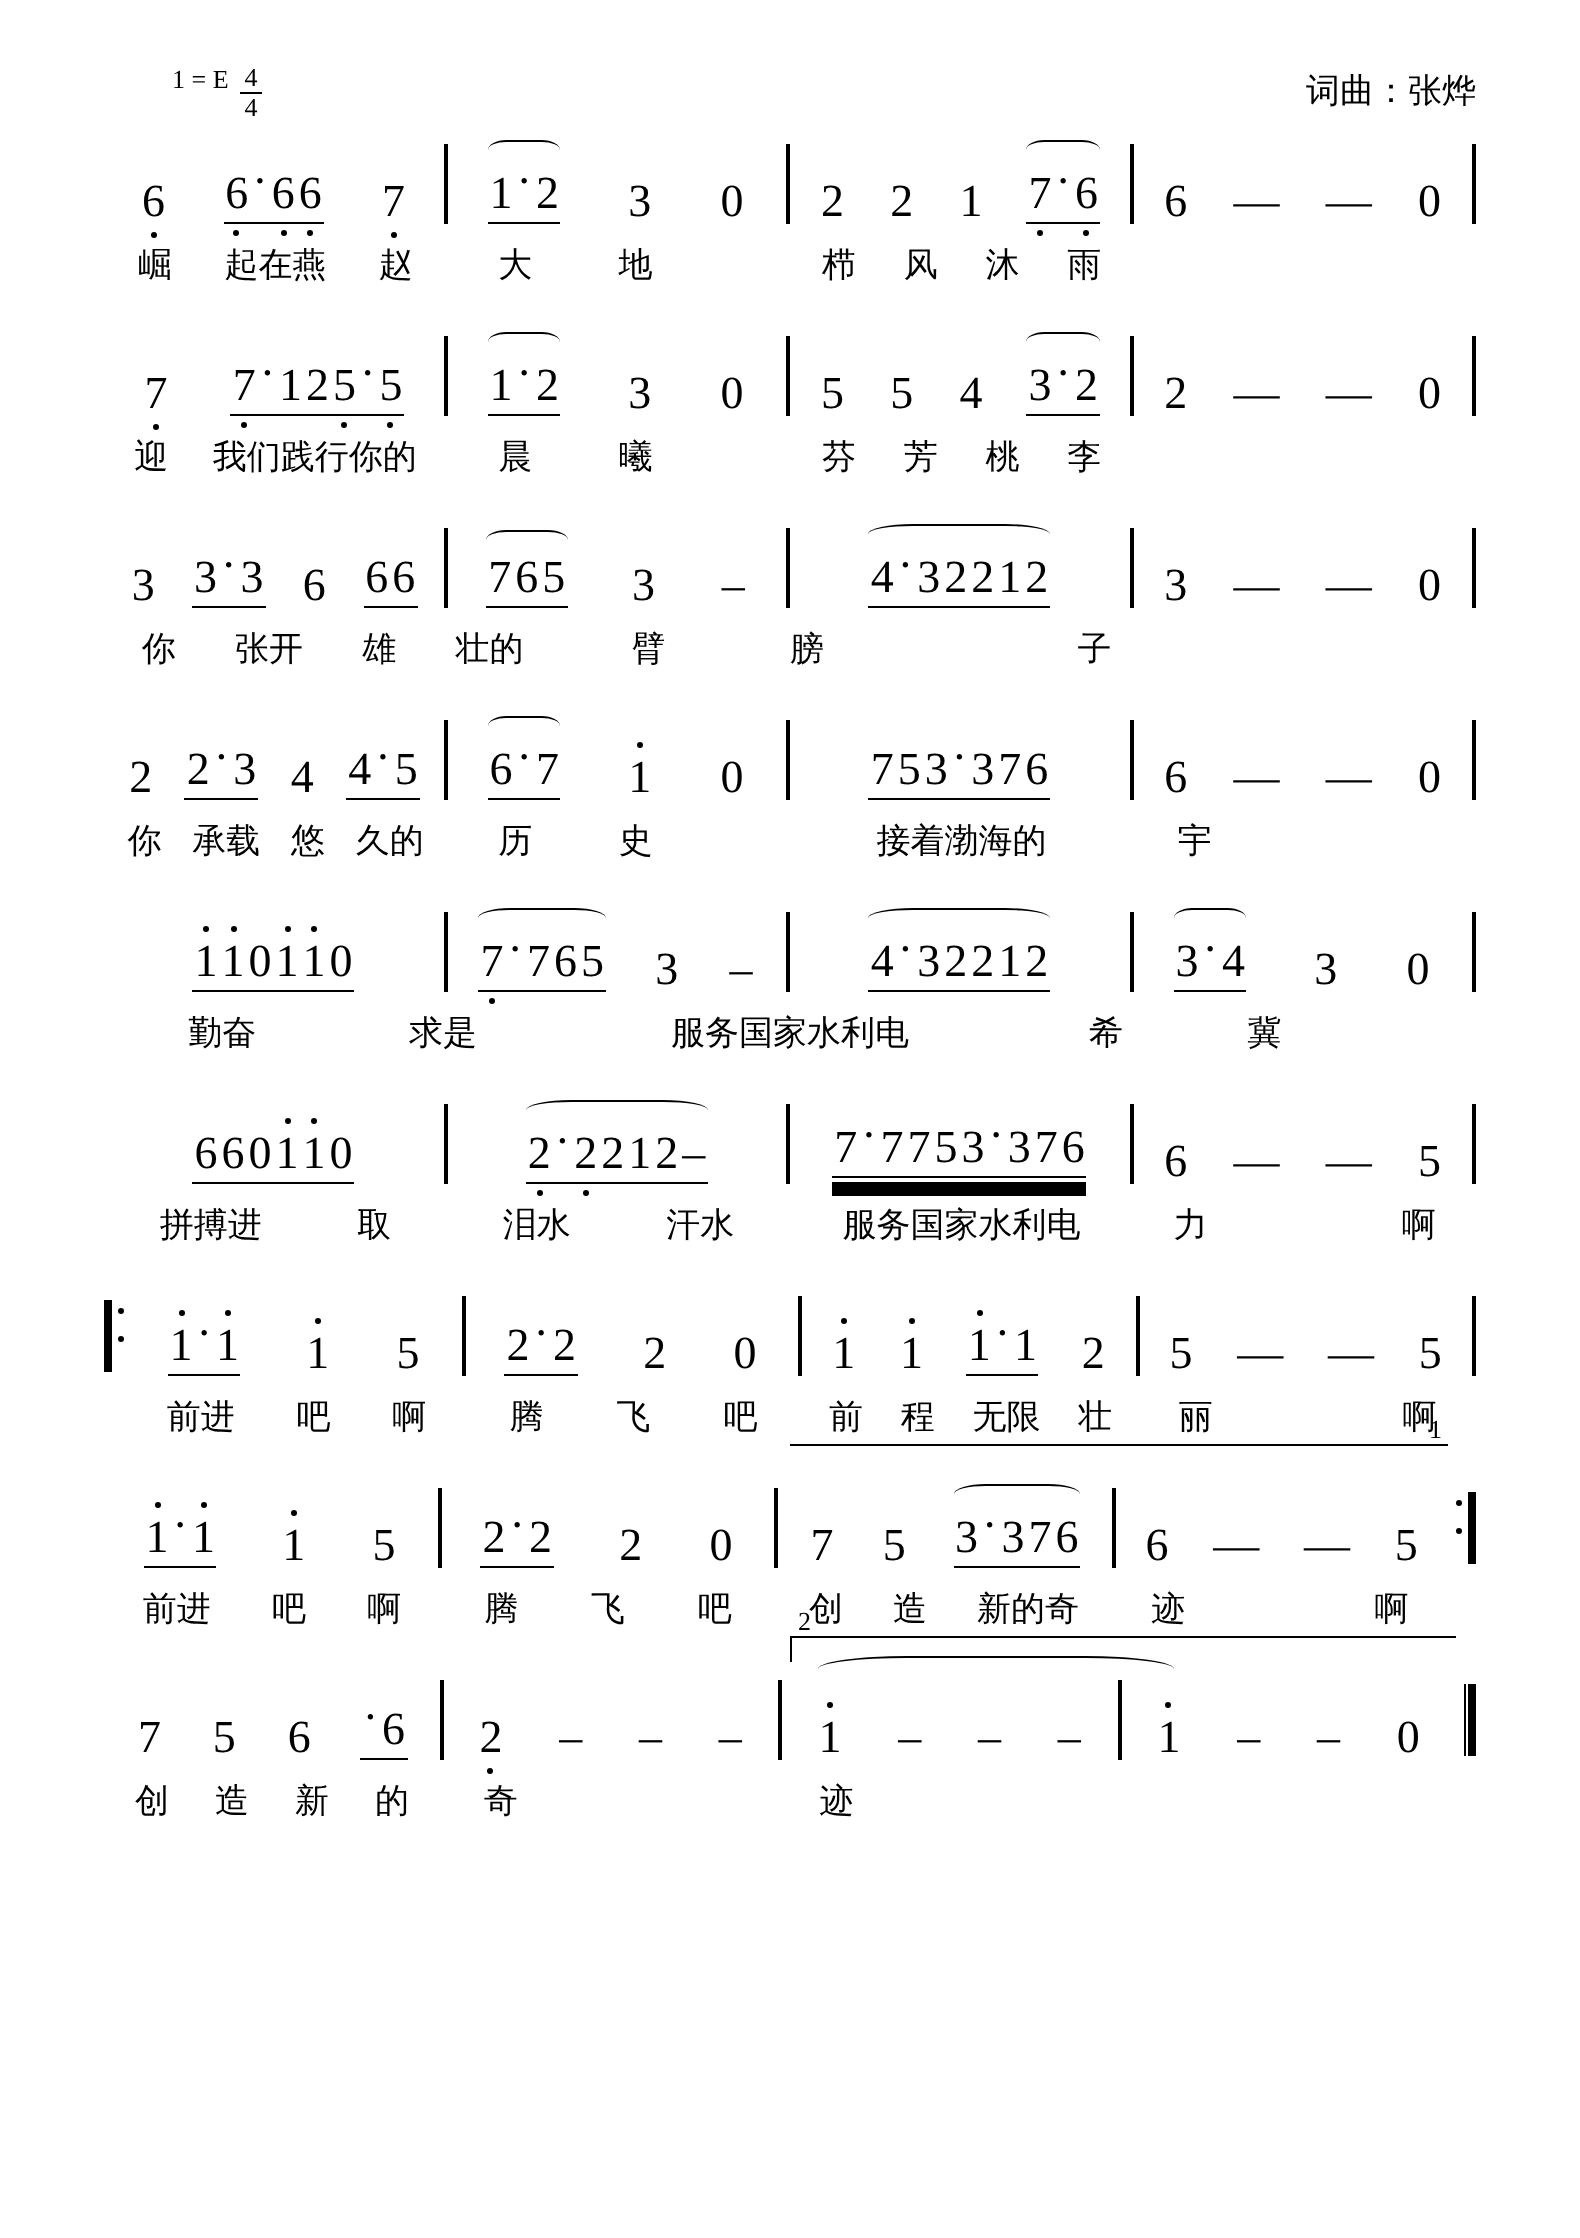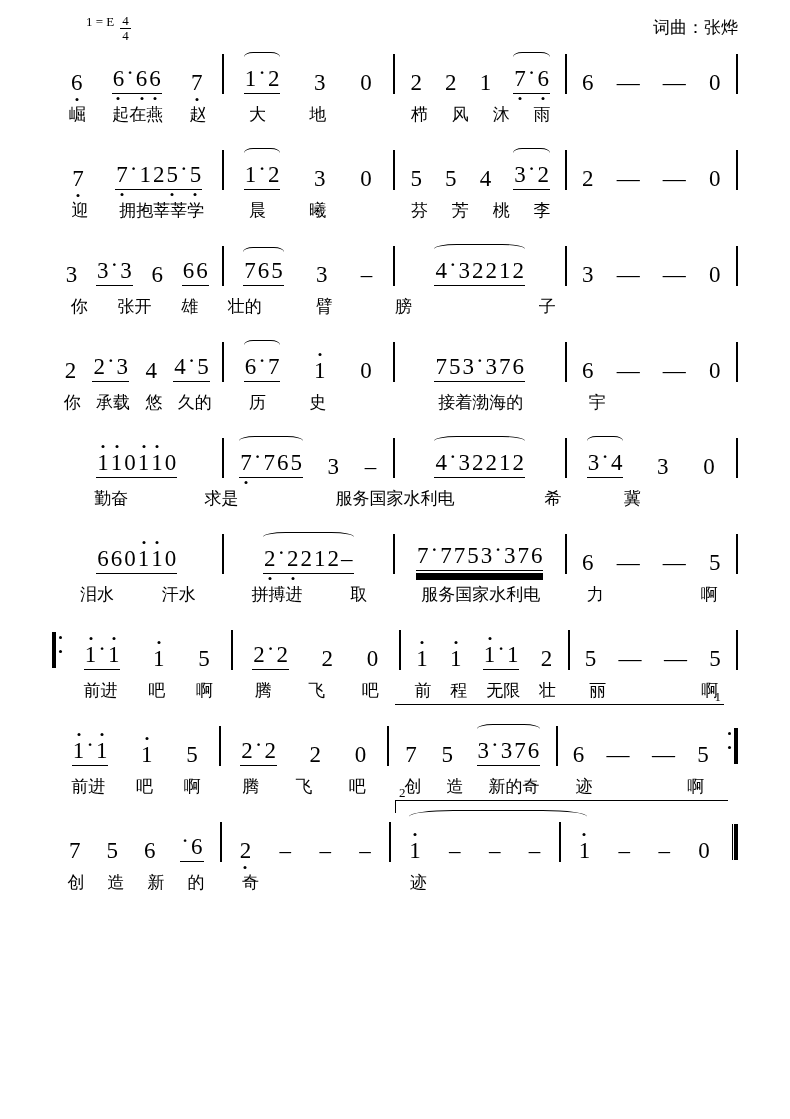--- a/index.html
+++ b/index.html
@@ -24,21 +24,21 @@
   .title {
     text-align: center;
     font-size: 25px;
     font-family: "DejaVu Sans", sans-serif;
     letter-spacing: 1px;
     margin-top: 75px;
   }
   .meta-row {
     position: relative;
     height: 42px;
-    margin-top: 8px;
+    margin-top: 26px;
   }
   .key-sig {
     position: absolute;
     left: 86px;
     top: 6px;
     font-size: 13px;
     font-family: "Liberation Serif", serif;
     display: flex;
     align-items: flex-start;
   }
@@ -378,21 +378,21 @@
           <div class="measure last">
             <span class="note">2</span>
             <span class="note">—</span>
             <span class="note">—</span>
             <span class="note">0</span>
           </div>
         </div>
         <div class="lyrics">
           <div class="lyr-measure">
             <span class="lyr">迎</span>
-            <span class="lyr">拥抱莘莘学</span>
+            <span class="lyr">我们践行你的</span>
           </div>
           <div class="lyr-measure">
             <span class="lyr">晨</span>
             <span class="lyr">曦</span>
             <span class="lyr"></span>
           </div>
           <div class="lyr-measure">
             <span class="lyr">芬</span>
             <span class="lyr">芳</span>
             <span class="lyr">桃</span>
@@ -639,26 +639,26 @@
           </div>
           <div class="measure last">
             <span class="note">6</span>
             <span class="note">—</span>
             <span class="note">—</span>
             <span class="note">5</span>
           </div>
         </div>
         <div class="lyrics">
           <div class="lyr-measure">
+            <span class="lyr">拼搏进</span>
+            <span class="lyr">取</span>
+          </div>
+          <div class="lyr-measure">
             <span class="lyr">泪水</span>
             <span class="lyr">汗水</span>
-          </div>
-          <div class="lyr-measure">
-            <span class="lyr">拼搏进</span>
-            <span class="lyr">取</span>
           </div>
           <div class="lyr-measure">
             <span class="lyr">服务国家水利电</span>
           </div>
           <div class="lyr-measure">
             <span class="lyr">力</span>
             <span class="lyr"></span>
             <span class="lyr"></span>
             <span class="lyr">啊</span>
           </div>

